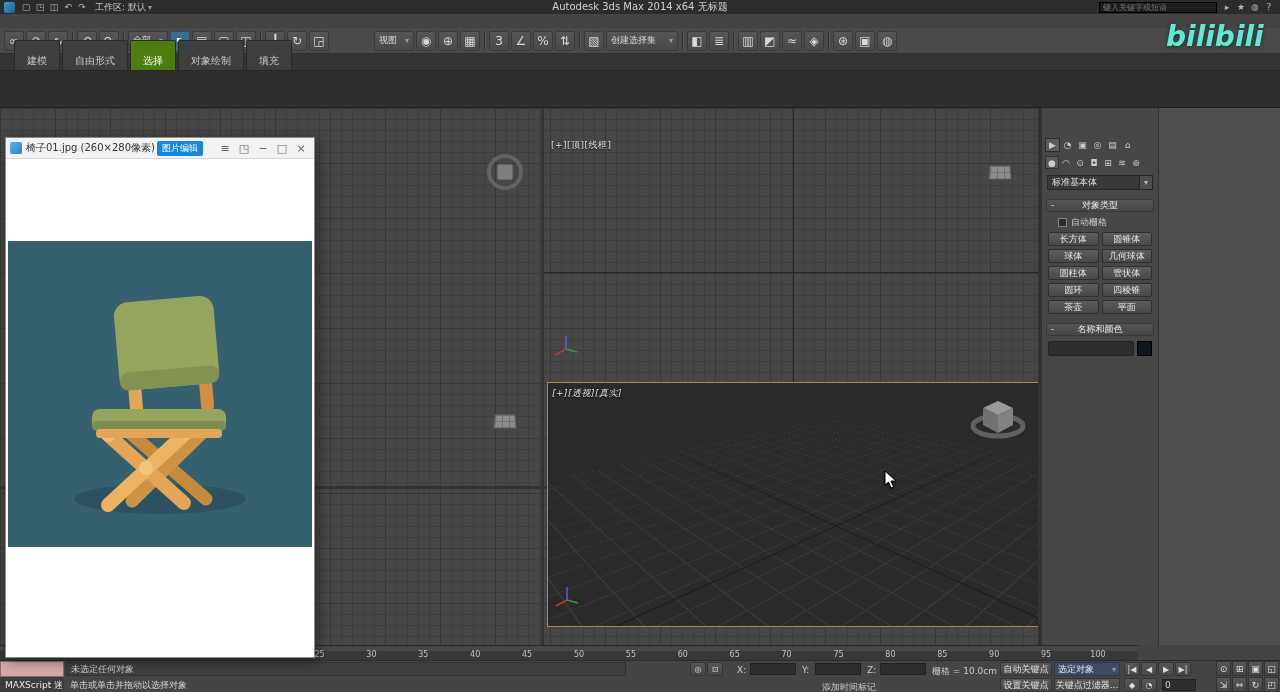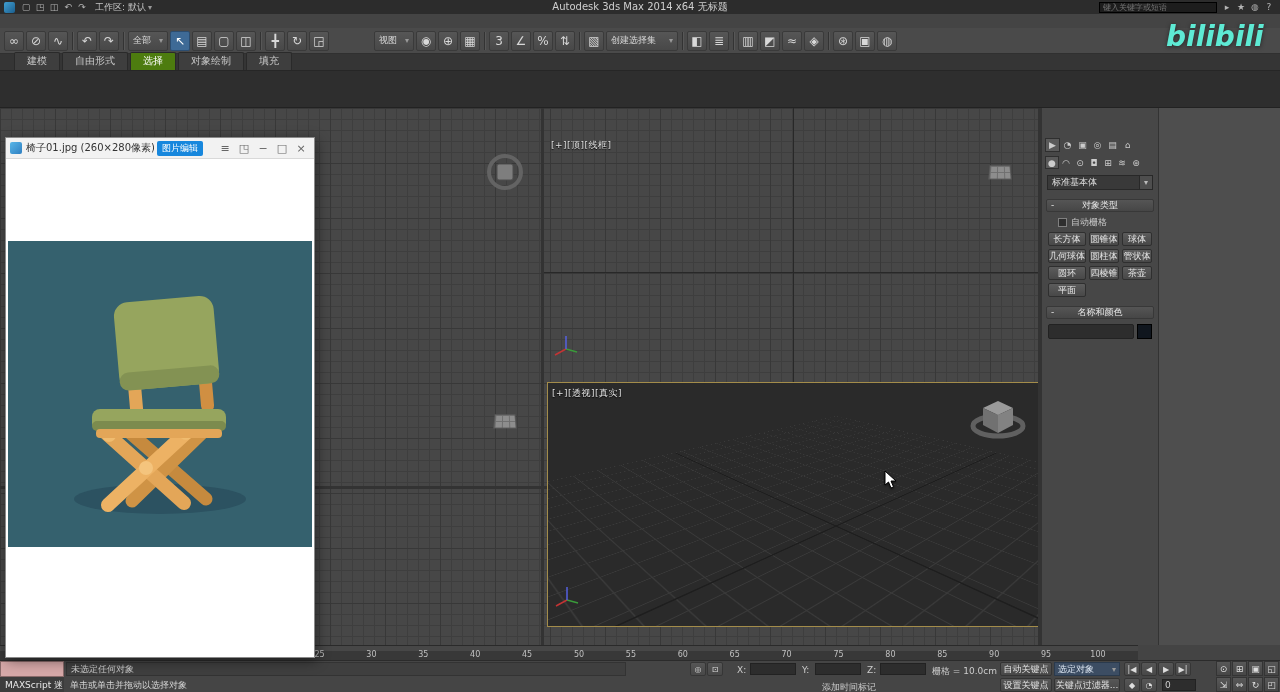--- a/index.html
+++ b/index.html
@@ -25,35 +25,35 @@
 
   
   .toolbar{position:absolute;left:0;top:28px;width:1280px;height:26px;background:#4a4a4a;display:flex;align-items:center;padding-left:3px;border-bottom:1px solid #303030;}
   .tb{min-width:20px;height:20px;margin:0 1px;display:flex;align-items:center;justify-content:center;color:#d8d8d8;font-size:12px;background:linear-gradient(#565656,#484848);border:1px solid #3a3a3a;border-radius:2px;white-space:nowrap;}
   .tb.active{background:#3e6a96;border-color:#2c4d70;color:#fff;}
   .tb.wide{font-size:9px;justify-content:space-between;padding:0 4px;}
   .tsep{width:1px;height:18px;background:#333;margin:0 3px;box-shadow:1px 0 0 #575757;}
 
   
   .ribbontabs{position:absolute;left:0;top:54px;width:1280px;height:17px;background:#353535;display:flex;align-items:flex-end;padding-left:14px;border-bottom:1px solid #262626;}
-  .rtab{font-size:10px;color:#c8c8c8;padding:1px 12px 2px;margin-right:2px;background:#3e3e3e;border:1px solid #2a2a2a;border-bottom:none;border-radius:2px 2px 0 0;white-space:nowrap;}
+  .rtab{font-size:10px;color:#c8c8c8;padding:13px 12px 2px;margin-right:2px;background:#3e3e3e;border:1px solid #2a2a2a;border-bottom:none;border-radius:2px 2px 0 0;white-space:nowrap;}
   .rtab.sel{background:#4d7c0f;color:#fff;}
   .ribbonbody{position:absolute;left:0;top:71px;width:1280px;height:37px;background:#2e2e2e;border-bottom:1px solid #222;}
 
   
   .viewports{position:absolute;left:0;top:108px;width:1038px;height:537px;background-color:#474747;
     background-image:linear-gradient(#383838 1px,transparent 1px),linear-gradient(90deg,#383838 1px,transparent 1px),
       linear-gradient(#3e3e3e 1px,transparent 1px),linear-gradient(90deg,#3e3e3e 1px,transparent 1px);
     background-size:55px 55px,55px 55px,11px 11px,11px 11px;}
   .vsplit{position:absolute;left:541px;top:0;width:3px;height:537px;background:#333;}
   .hsplit{position:absolute;left:0;top:378px;width:1038px;height:3px;background:#333;}
   .originv{position:absolute;left:793px;top:0;width:1px;height:378px;background:#282828;}
   .originh{position:absolute;left:544px;top:164px;width:494px;height:1px;background:#282828;}
   .vplabel{position:absolute;font-size:9px;color:#e2e2e2;letter-spacing:.5px;text-shadow:0 1px 1px #000;white-space:nowrap;}
-  .persp{position:absolute;left:547px;top:274px;width:577px;height:245px;background:#2a2a2a;border:1px solid #a38c4a;overflow:hidden;}
+  .persp{position:absolute;left:547px;top:274px;width:577px;height:245px;background:#2a2a2a;border:1px solid #a38c4a;overflow:hidden;font-style:italic;}
   .perspplane{position:absolute;left:50%;top:50%;width:680px;height:680px;
     background-image:linear-gradient(#3a3a3a 1px,transparent 1px),linear-gradient(90deg,#3a3a3a 1px,transparent 1px);
     background-size:30px 30px;
     transform:translate(-50%,-47%) perspective(430px) rotateX(63deg) rotateZ(45deg);}
   .perspplane::before{content:"";position:absolute;left:0;right:0;top:50%;height:2px;background:#1e1e1e;}
   .perspplane::after{content:"";position:absolute;top:0;bottom:0;left:50%;width:2px;background:#1e1e1e;}
   .minicube{position:absolute;width:22px;height:16px;background-color:#8d8d8d;border:1px solid #5a5a5a;
     background-image:linear-gradient(#6f6f6f 1px,transparent 1px),linear-gradient(90deg,#6f6f6f 1px,transparent 1px);
     background-size:7px 7px;transform:perspective(60px) rotateX(28deg);}
   .cursor{filter:drop-shadow(0 1px 1px rgba(0,0,0,.6));}
@@ -67,21 +67,21 @@
   .cpt.active{background:#5a5a5a;border-color:#2f2f2f;}
   .cp-cats{display:flex;margin:4px 2px 0 3px;}
   .cpc{width:14px;height:13px;display:flex;align-items:center;justify-content:center;font-size:9px;color:#ccc;border:1px solid transparent;}
   .cpc.active{background:#5a5a5a;border-color:#2f2f2f;}
   .cp-dd{margin:6px 5px 0;height:15px;background:#393939;border:1px solid #282828;display:flex;align-items:center;justify-content:space-between;padding-left:4px;font-size:9px;color:#e0e0e0;}
   .ddbox{width:13px;height:13px;background:#4e4e4e;border-left:1px solid #282828;display:flex;align-items:center;justify-content:center;font-size:8px;color:#bbb;}
   .rollout{margin:9px 4px 0;height:13px;background:linear-gradient(#555,#464646);border:1px solid #383838;border-radius:2px;color:#e8e8e8;font-size:9px;display:flex;align-items:center;justify-content:center;position:relative;}
   .rminus{position:absolute;left:4px;top:0;}
   .agrow{display:flex;align-items:center;gap:4px;margin:4px 0 3px 16px;font-size:9px;color:#ccc;}
   .cb{width:9px;height:9px;background:#2e2e2e;border:1px solid #808080;display:inline-block;}
-  .objbtns{display:grid;grid-template-columns:1fr 1fr 1fr;gap:3px;margin:3px 6px 0;}
+  .objbtns{display:grid;grid-template-columns:1fr 1fr;gap:3px;margin:3px 6px 0;}
   .objbtn{height:14px;background:linear-gradient(#5c5c5c,#484848);border:1px solid #2f2f2f;border-radius:2px;color:#e5e5e5;font-size:9px;display:flex;align-items:center;justify-content:center;white-space:nowrap;}
   .namerow{display:flex;gap:3px;margin:5px 6px 0;}
   .namefield{flex:1;height:15px;background:#2d2d2d;border:1px solid #222;border-radius:2px;color:#ddd;font-size:9px;padding:0 3px;outline:none;min-width:0;}
   .swatch{width:15px;height:15px;background:#10161e;border:1px solid #000;}
 
   .rightvoid{position:absolute;left:1159px;top:108px;width:121px;height:537px;background:#4e4e4e;}
 
   
   .timeline{position:absolute;left:0;top:645px;width:1138px;height:15px;background:linear-gradient(#474747 0 5px,#383838 5px);border-top:1px solid #2a2a2a;}
   .tick{position:absolute;bottom:1px;font-size:8px;color:#c0c0c0;transform:translateX(-50%);}

